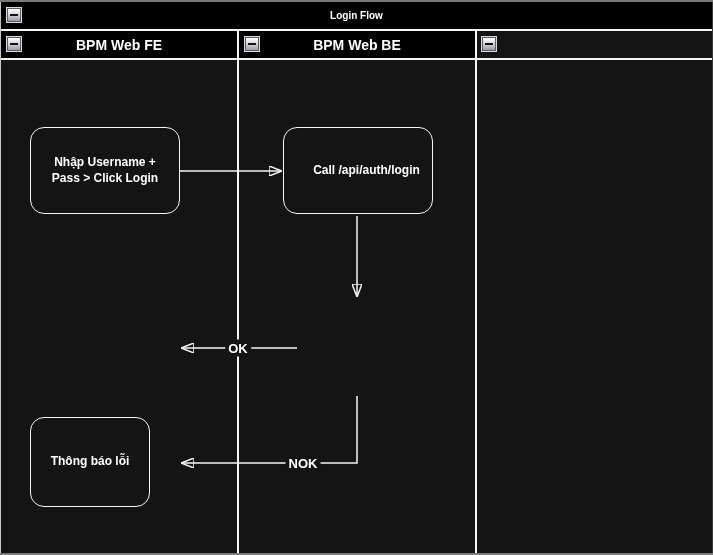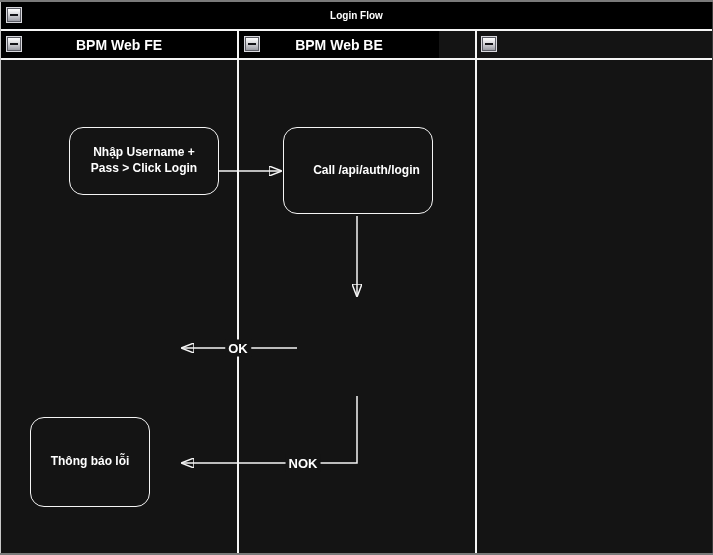--- a/index.html
+++ b/index.html
@@ -18,21 +18,21 @@
   
   .pool-title { position:absolute; left:1px; top:2px; width:711px; height:27px; background:#000000;
                 display:flex; align-items:center; justify-content:center; font-size:10px; }
   .sep1 { position:absolute; left:1px; top:29px; width:711px; height:2px; background:#f5f5f5; }
   .sep2 { position:absolute; left:1px; top:58px; width:711px; height:2px; background:#f5f5f5; }
 
   
   .lane-header { position:absolute; top:31px; height:27px; background:#000000;
                  display:flex; align-items:center; justify-content:center; font-size:14px; }
   .lh1 { left:1px;   width:236px; }
-  .lh2 { left:239px; width:200px; }
+  .lh2 { left:239px; width:236px; }
   .lh3 { left:477px; width:235px; }
 
   
   .vdiv { position:absolute; top:31px; width:2px; height:522px; background:#f5f5f5; z-index:1; }
   .vd1 { left:237px; }
   .vd2 { left:475px; }
 
   
   .collapse-icon { position:absolute; width:14px; height:14px;
                    background:linear-gradient(180deg,#ffffff 0%,#d8d8dc 45%,#9b9ca4 100%);
@@ -45,21 +45,21 @@
   .ci-l3    { left:482px;top:37px; }
 
   
   svg.edges { position:absolute; left:0; top:0; width:713px; height:555px; z-index:2; }
   svg.edges path, svg.edges polyline { fill:none; stroke:#f5f5f5; stroke-width:1.5; }
 
   
   .node { position:absolute; background:#141414; border:1.5px solid #f5f5f5; border-radius:14px;
           display:flex; align-items:center; justify-content:center; text-align:center;
           font-size:12px; line-height:1.3; padding:4px 12px; z-index:3; }
-  .n-enter    { left:30px;  top:127px; width:150px; height:68px;margin-left:39px; }
+  .n-enter    { left:30px;  top:127px; width:150px; height:87px; }
   .n-call     { left:283px; top:127px; width:150px; height:87px;padding-left:29px; }
   .n-redirect { left:30px;  top:303px; width:150px; height:88px; }
   .n-error    { left:30px;  top:417px; width:120px; height:90px; }
 
   .diamond-wrap { position:absolute; left:297px; top:300px; width:120px; height:96px; z-index:3; }
   .diamond-wrap svg { position:absolute; left:0; top:0; }
   .diamond-label { position:absolute; left:0; top:0; width:100%; height:100%;
                    display:flex; align-items:center; justify-content:center;
                    font-size:11.5px; text-align:center; }
 

